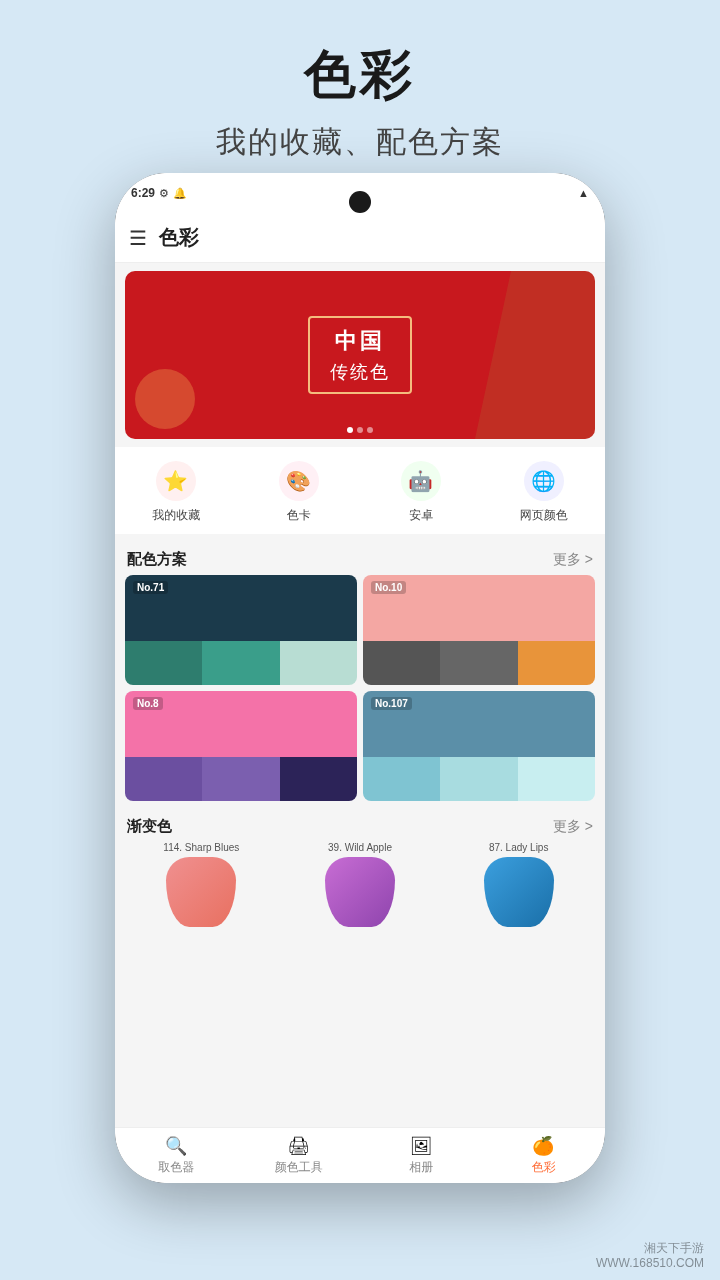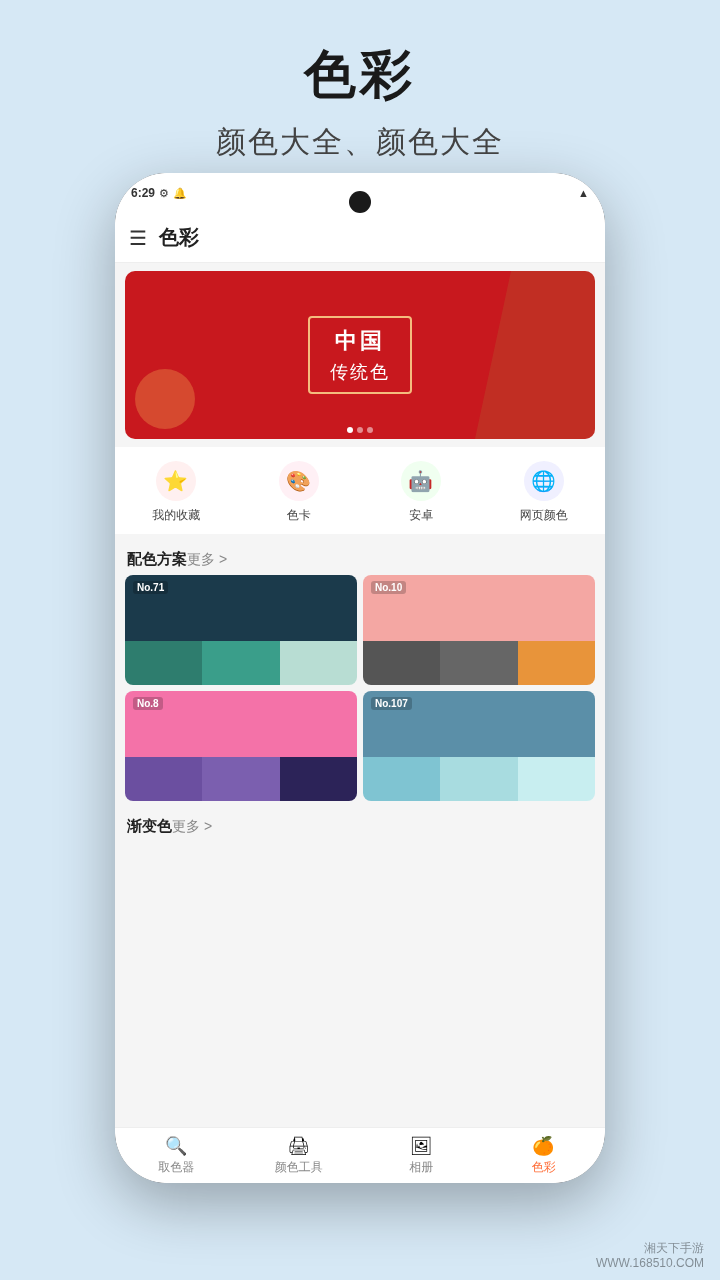--- a/index.html
+++ b/index.html
@@ -172,21 +172,21 @@
       display: flex;
       align-items: center;
       justify-content: center;
       font-size: 20px;
     }
     .quick-label { font-size: 12px; color: #444; }
 
     
     .section-header {
       display: flex;
-      justify-content: flex-start;
+      justify-content: space-between;
       align-items: center;
       padding: 10px 12px 6px;
       background: #f5f5f5;
     }
     .section-title { font-size: 15px; font-weight: 600; color: #222; }
     .section-more { font-size: 14px; color: #888; }
 
     
     .palette-grid {
       display: grid;
@@ -268,21 +268,21 @@
       z-index: 100;
     }
   </style>
 </head>
 <body>
 
 <div style="width:720px;height:1280px;background:#d6e8f5;position:relative;overflow:hidden;">
 
   <div class="page-header">
     <div class="page-title-main">色彩</div>
-    <div class="page-subtitle">颜色大全、颜色大全</div>
+    <div class="page-subtitle">我的收藏、配色方案</div>
   </div>
 
   <div class="phone-frame" style="margin:8px auto;">
     <div class="camera-notch"></div>
 
     <div class="screen">
 
       <div class="status-bar">
         <div class="status-left">
           <span class="status-time">6:29</span>
@@ -389,20 +389,40 @@
             </div>
           </div>
 
         </div>
 
         <div class="section-header">
           <span class="section-title">渐变色</span>
           <span class="section-more">更多 &gt;</span>
         </div>
 
+        <div class="gradient-section">
+          <div class="gradient-items">
+
+            <div class="gradient-item">
+              <div class="gradient-label">114. Sharp Blues</div>
+              <div class="gradient-circle" style="background: linear-gradient(to bottom right, #f09090, #e87060);"></div>
+            </div>
+
+            <div class="gradient-item">
+              <div class="gradient-label">39. Wild Apple</div>
+              <div class="gradient-circle" style="background: linear-gradient(to bottom right, #c86dd4, #8e44ad);"></div>
+            </div>
+
+            <div class="gradient-item">
+              <div class="gradient-label">87. Lady Lips</div>
+              <div class="gradient-circle" style="background: linear-gradient(to bottom right, #3b9fde, #1a6fa8);"></div>
+            </div>
+
+          </div>
+        </div>
 
       </div>
 
       <div class="bottom-nav">
         <div class="nav-item">
           <span class="nav-icon">🔍</span>
           <span class="nav-label">取色器</span>
         </div>
         <div class="nav-item">
           <span class="nav-icon">🖨</span>

